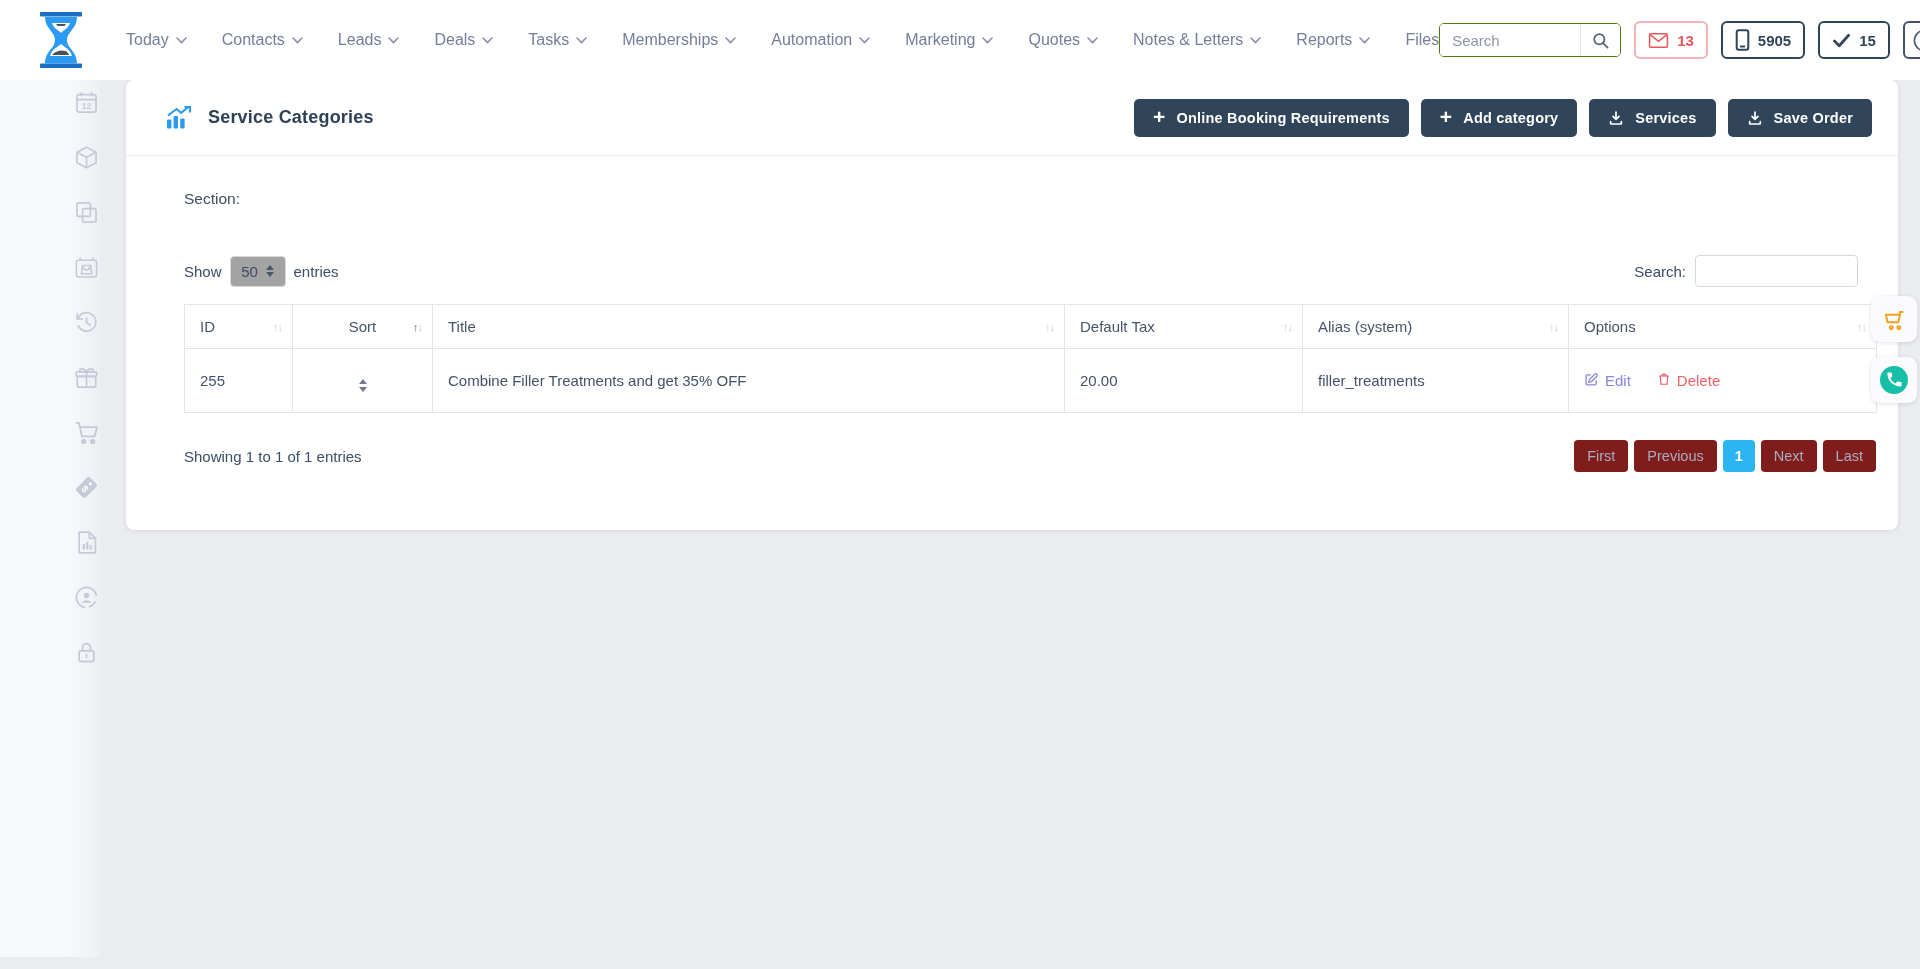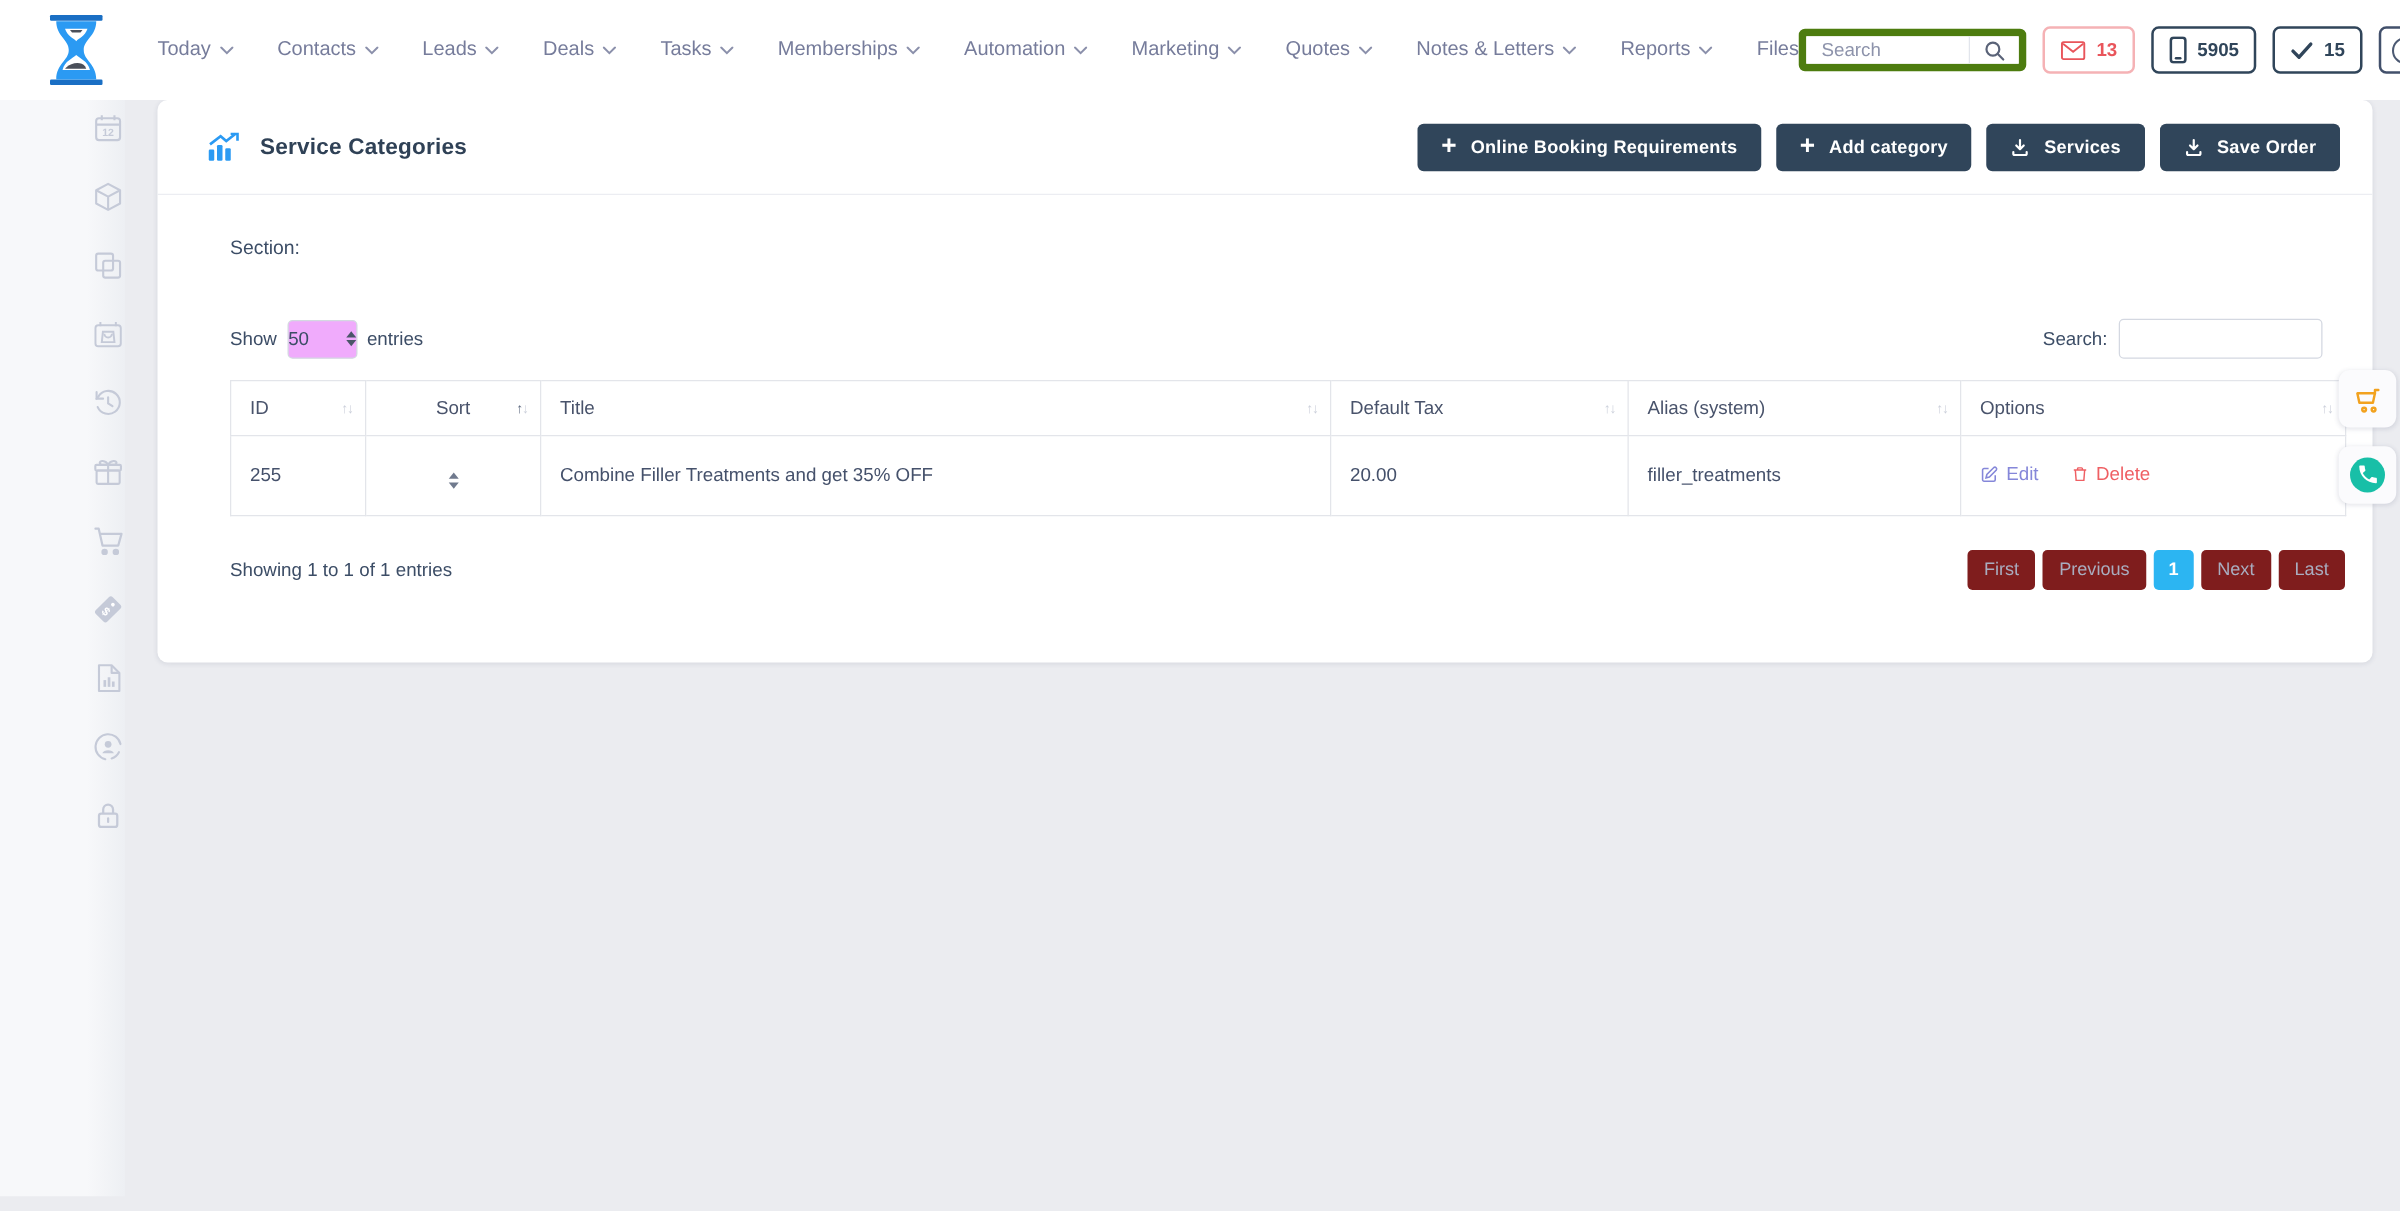--- a/index.html
+++ b/index.html
@@ -5,21 +5,21 @@
   * { box-sizing: border-box; margin: 0; padding: 0; }
   html,body { width:1920px; height:969px; overflow:hidden; }
   body { font-family:"Liberation Sans", sans-serif; background:#ebecf0; position:relative; color:#44506a; }
 
   
   .topbar { position:absolute; top:0; left:0; width:1920px; height:80px; background:#fff; display:flex; align-items:center; padding:0 16px 0 32px; z-index:5; }
   .logo { width:58px; height:60px; flex:0 0 auto; }
   .nav { display:flex; align-items:center; gap:35px; margin-left:36px; }
   .nav-item { display:flex; align-items:center; gap:7px; color:#767c9b; font-size:16px; cursor:pointer; text-decoration:none; white-space:nowrap; }
   .topbar-right { margin-left:auto; display:flex; align-items:center; gap:13px; }
-  .search-wrap { display:flex; align-items:center; border:6px solid #4d7c0f; border-radius:5px; height:34px; width:182px; background:#fff; overflow:hidden; }
+  .search-wrap { display:flex; align-items:center; border:1px solid #4d7c0f; border-radius:5px; height:34px; width:182px; background:#fff; overflow:hidden; }
   .search-wrap input { border:none; outline:none; flex:1; height:100%; padding:0 12px; font-size:15px; color:#44506a; font-family:inherit; min-width:0; }
   .search-wrap input::placeholder { color:#8d93ab; }
   .search-btn { width:40px; height:100%; border-left:1px solid #e2e5ec; display:flex; align-items:center; justify-content:center; cursor:pointer; background:#fff; border-top:none;border-right:none;border-bottom:none; }
   .tb-badge { height:36px; border:2px solid #30455a; border-radius:6px; display:flex; align-items:center; gap:8px; padding:17px 12px; color:#30455a; font-weight:bold; font-size:15px; background:#fff; cursor:pointer; }
   .tb-badge.red { border-color:#f5b2b5; color:#e9555b; }
   .help-box { height:38px; width:44px; border:2px solid #42506b; border-radius:6px; display:flex; align-items:center; justify-content:center; cursor:pointer; background:#fff; }
   .user-name { width:82px; font-size:15px; font-weight:bold; color:#30455a; line-height:1.25; letter-spacing:.2px; }
 
   
   .sidebar { position:absolute; top:68px; left:0; width:100px; height:889px; background:linear-gradient(to right,#f7f8fa 70%,#edeff3 100%); display:flex; flex-direction:column; align-items:flex-end; padding-top:20px; gap:27px;padding-left:16px; }
@@ -31,40 +31,40 @@
   .card-header { height:76px; display:flex; align-items:center; padding:0 26px 0 40px; border-bottom:1px solid #ecedf2; }
   .card-title { display:flex; align-items:center; gap:15px; color:#2f4156; font-size:18px; font-weight:bold; letter-spacing:.2px; }
   .header-actions { margin-left:auto; display:flex; gap:12px; }
   .btn-dark { background:#30455a; color:#fff; border:none; border-radius:5px; height:38px; padding:0 19px; display:flex; align-items:center; gap:11px; font-size:14.5px; font-weight:bold; font-family:inherit; cursor:pointer; letter-spacing:.2px; }
   .btn-dark .plus { font-size:21px; font-weight:bold; line-height:1; margin-top:-2px; }
   .card-body { padding:22px 40px 0 58px; }
   .section-label { color:#3c4d66; font-size:15.5px; margin-top:12px; }
   .select-box { margin-top:11px; width:405px; height:38px; border:1px solid #d9dce4; border-radius:6px; display:flex; align-items:center; justify-content:space-between; padding:0 15px 0 17px; font-size:15px; color:#3c4d66; cursor:pointer; background:#fff; }
 
   .controls-row { margin-top:47px; display:flex; align-items:center; font-size:15px; color:#3c4d66; }
-  .length-box { width:56px; height:31px; border:1px solid #d4d8e1; border-radius:4px; display:flex; align-items:center; justify-content:space-between; gap:8px; margin:0 8px; cursor:pointer; background:#f0abfc; }
+  .length-box { width:56px; height:31px; border:1px solid #d4d8e1; border-radius:4px; display:flex; align-items:center; justify-content:center; gap:8px; margin:0 8px; cursor:pointer; background:#a3a3a3; }
   .stack-arrows { display:flex; flex-direction:column; gap:2px; }
   .tri-up { width:0; height:0; border-left:4px solid transparent; border-right:4px solid transparent; border-bottom:5px solid #4a5568; }
   .tri-dn { width:0; height:0; border-left:4px solid transparent; border-right:4px solid transparent; border-top:5px solid #4a5568; }
   .search-right { margin-left:auto; display:flex; align-items:center; gap:9px; }
   .search-right input { width:163px; height:32px; border:1px solid #d4d8e1; border-radius:4px; outline:none; padding:0 10px; font-size:14px; color:#44506a; font-family:inherit; }
 
   
   table.grid { margin-top:17px; border-collapse:collapse; width:1692px; table-layout:fixed; font-size:15px; color:#45516b; }
   table.grid th, table.grid td { border:1px solid #e3e5ea; padding:0 15px; text-align:left; font-weight:normal; }
   table.grid th { height:44px; color:#49536b; position:relative; }
   table.grid td { height:64px; }
   th .sort-arrows { position:absolute; right:10px; top:50%; transform:translateY(-50%); font-size:11px; letter-spacing:-1px; color:#ccd0db; }
   th .sort-arrows .active { color:#5e6a80; }
   .col-sort { text-align:center !important; }
   .drag-handle { display:inline-flex; flex-direction:column; gap:3px; align-items:center; cursor:grab; }
   .drag-handle .tri-up, .drag-handle .tri-dn { border-left-width:4.5px; border-right-width:4.5px; }
   .drag-handle .tri-up { border-bottom-color:#707a8e; }
   .drag-handle .tri-dn { border-top-color:#707a8e; }
-  .opt-link { display:inline-flex; align-items:center; gap:6px; font-size:15px; cursor:pointer; text-decoration:none; }
+  .opt-link { display:inline-flex; align-items:flex-start; gap:6px; font-size:15px; cursor:pointer; text-decoration:none; }
   .opt-edit { color:#8587d9; margin-right:26px; }
   .opt-delete { color:#ef5f63; }
 
   
   .table-footer { margin-top:27px; display:flex; align-items:center; width:1692px; }
   .summary { font-size:15px; color:#3c4d66; }
   .pagination { margin-left:auto; display:flex; gap:6px; }
   .page-btn { height:32px; padding:0 13px; background:#7f1d1d; border:none; border-radius:4px; color:#a9adbf; font-size:14.5px; font-family:inherit; cursor:pointer; display:flex; align-items:center; }
   .page-btn.active { background:#2cb5f2; color:#fff; width:32px; justify-content:center; padding:0; font-weight:bold; }
 

